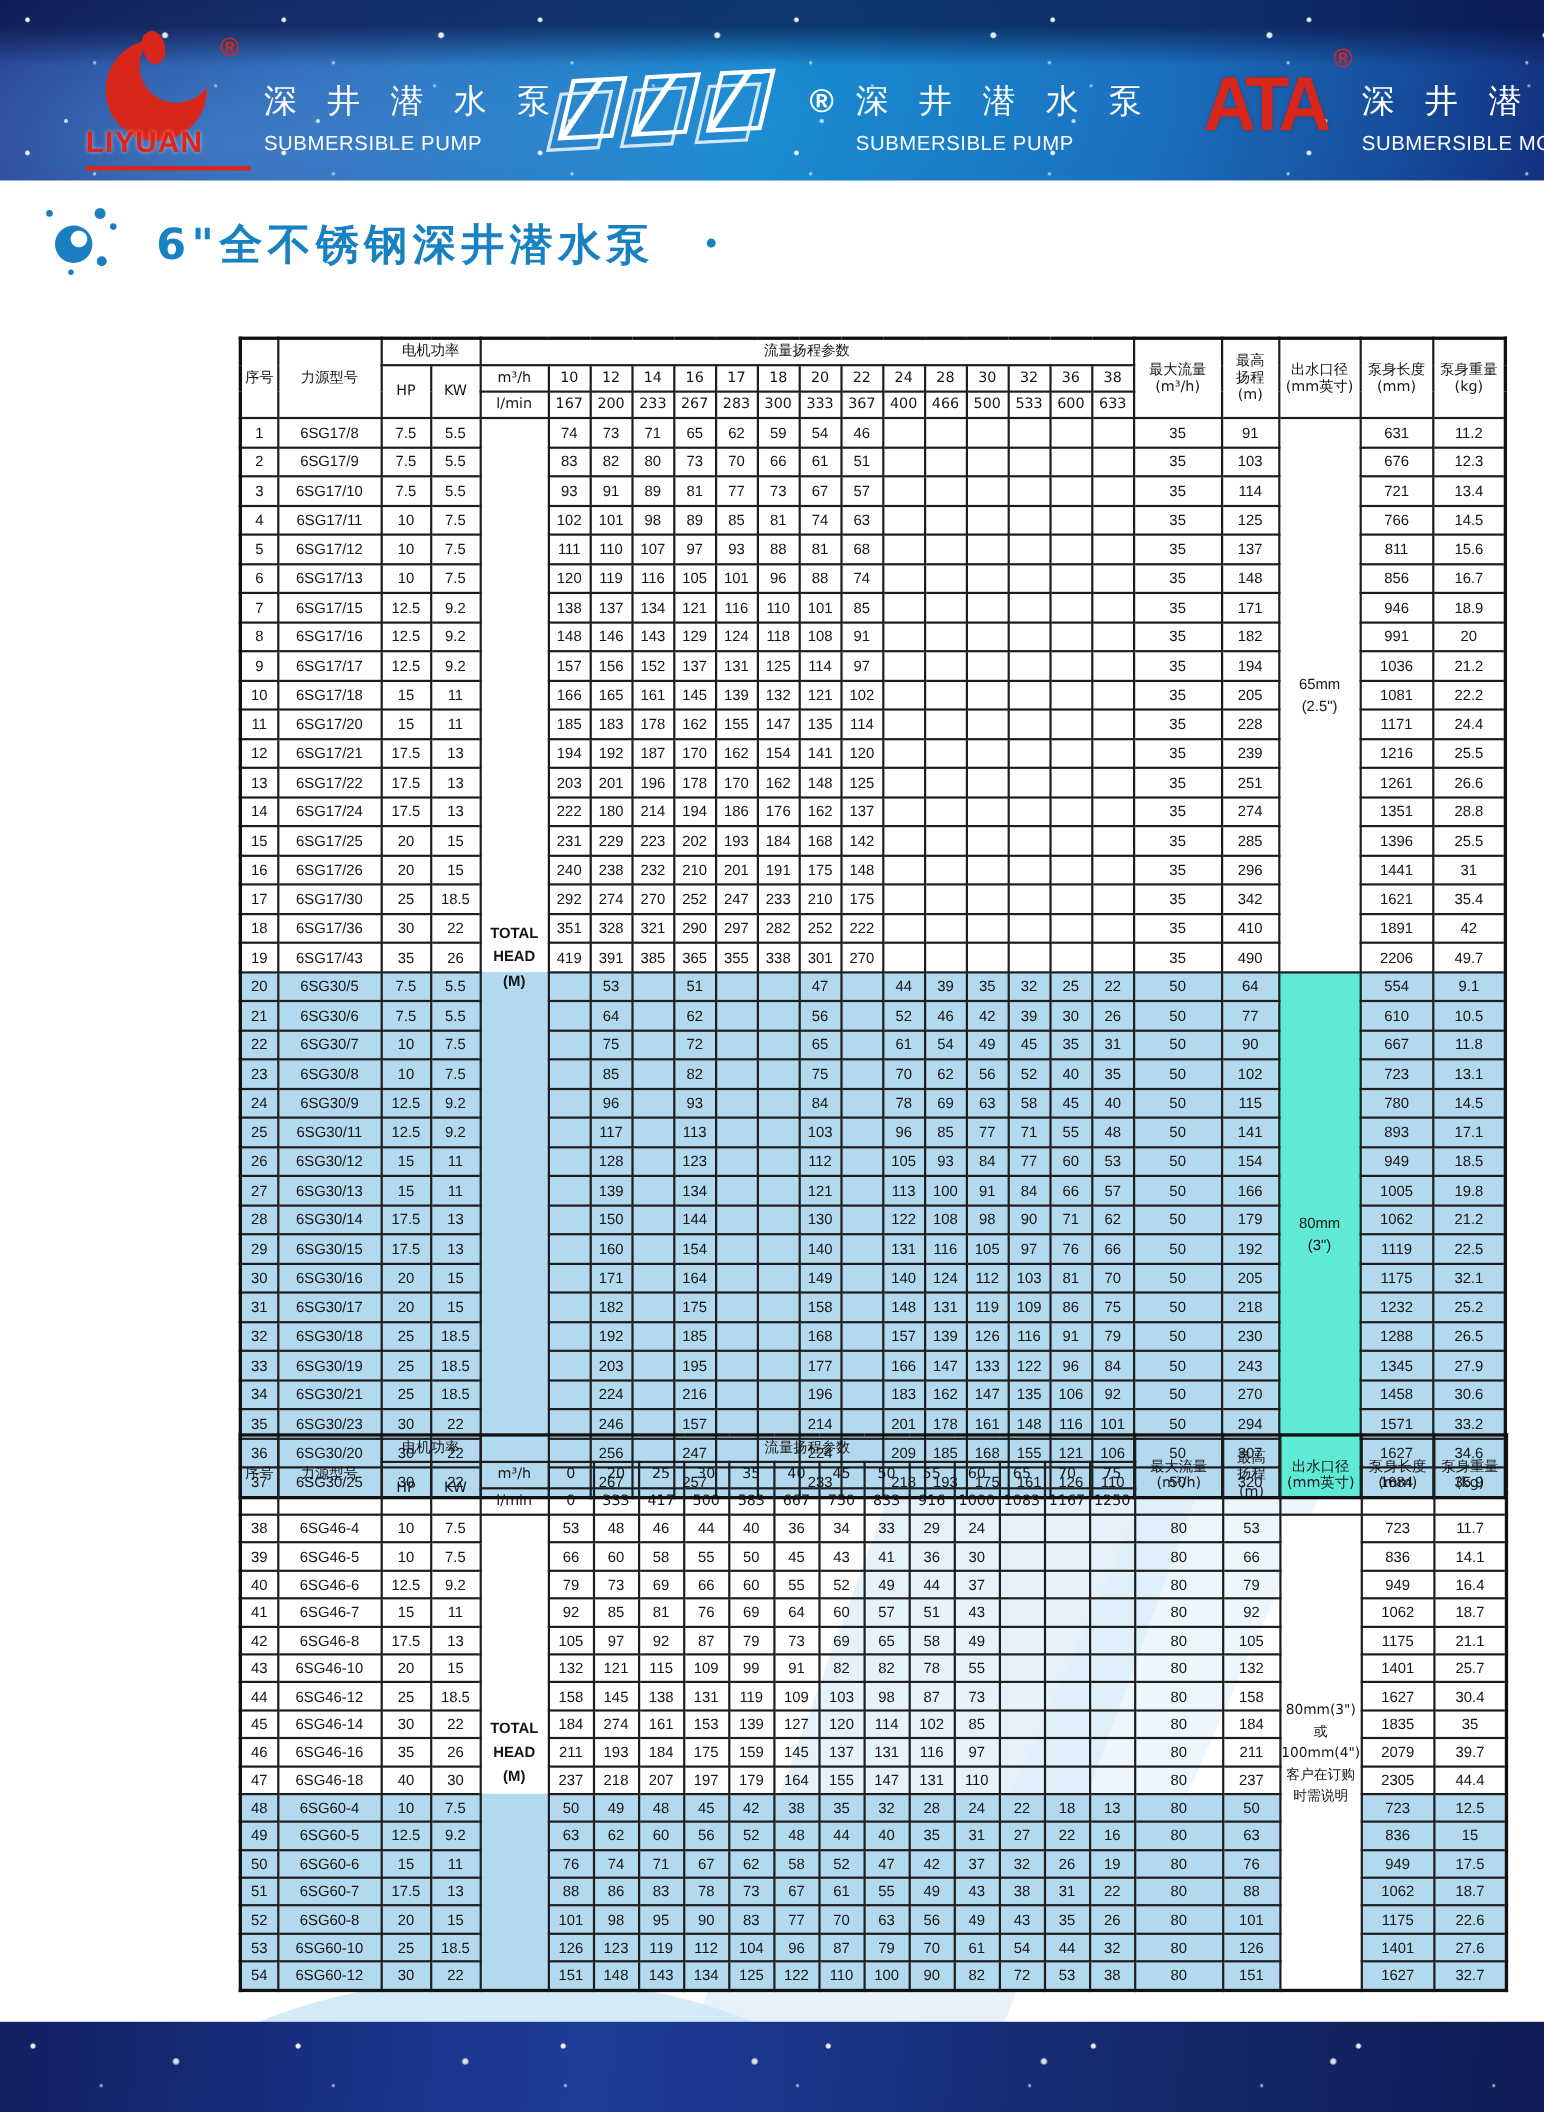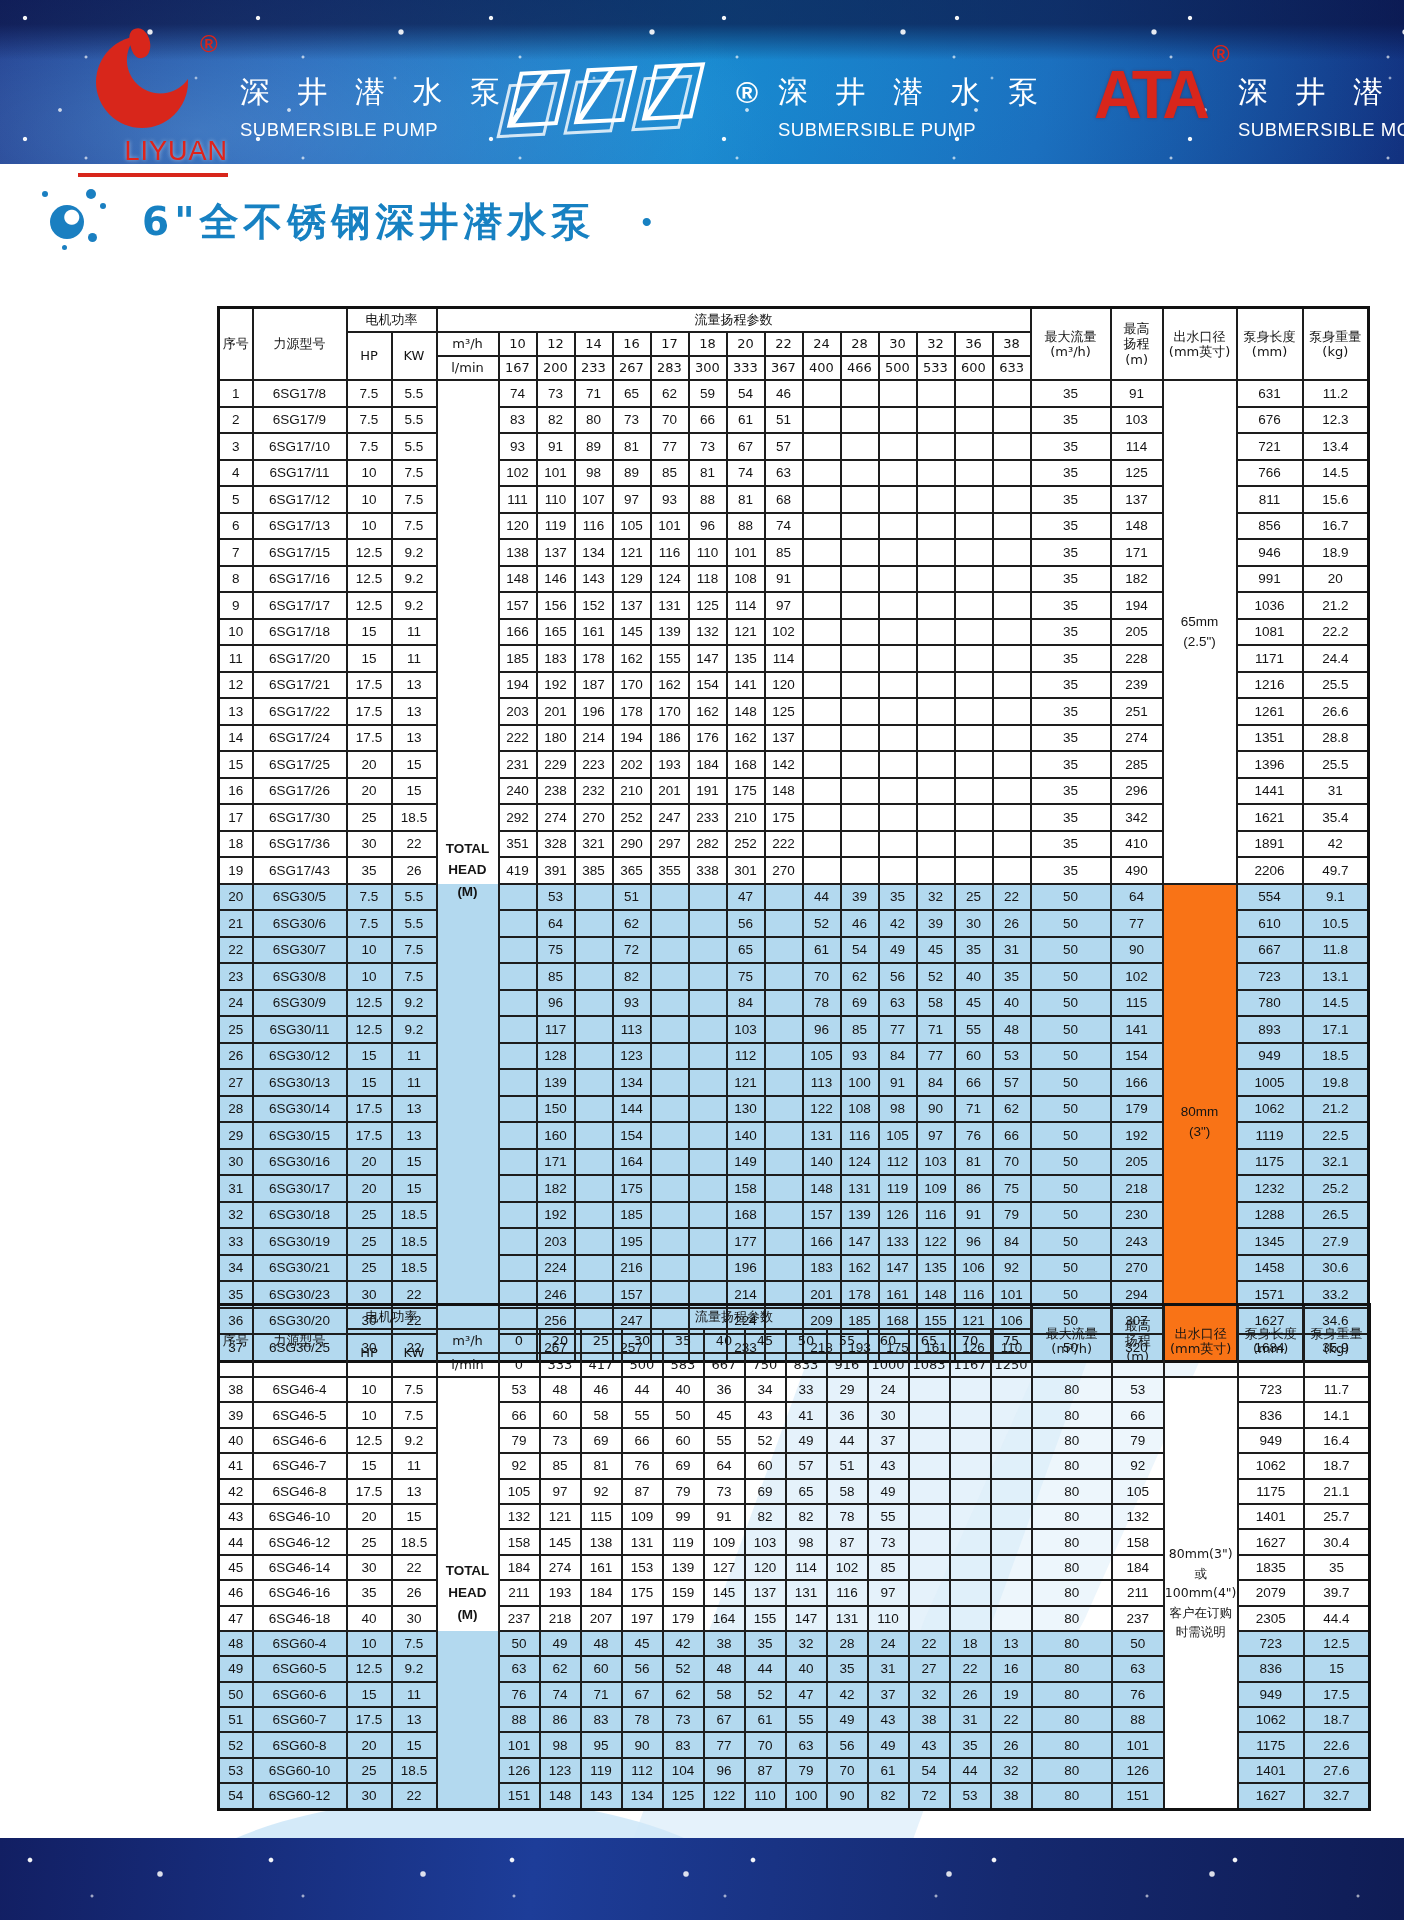--- a/index.html
+++ b/index.html
@@ -23,21 +23,21 @@
   .hero *{box-sizing:border-box;}
   .brandtext{position:absolute;color:#fff;}
   .brandtext .cn{font-size:30px;letter-spacing:9px;white-space:nowrap;font-family:"DejaVu Sans",sans-serif;}
   .brandtext .en{font-size:18.5px;letter-spacing:.5px;margin-top:6px;white-space:nowrap;}
   
   .liyuan{position:absolute;left:78px;top:26px;width:160px;height:136px;}
   .crescent{position:absolute;left:18px;top:10px;width:92px;height:92px;border-radius:50%;
     background:radial-gradient(circle at 70% 26%, rgba(0,0,0,0) 0 33px, #d8261b 34px);}
   .hook{position:absolute;left:52px;top:2px;width:20px;height:30px;background:#d8261b;border-radius:50% 50% 60% 40%;transform:rotate(-18deg);}
   .liyuan .reg{position:absolute;left:122px;top:4px;color:#d8261b;font-size:24px;font-weight:bold;}
-  .liyuan-word{position:absolute;left:0px;top:110px;width:150px;text-align:right;color:#e0231a;font-weight:normal;font-size:27px;letter-spacing:1px;border-bottom:4px solid #d8261b;padding-bottom:6px;text-shadow:0 0 4px rgba(255,255,255,.55);}
+  .liyuan-word{position:absolute;left:0px;top:88px;width:150px;text-align:left;color:#e0231a;font-weight:bold;font-size:27px;letter-spacing:1px;border-bottom:4px solid #d8261b;padding-bottom:6px;text-shadow:0 0 4px rgba(255,255,255,.55);}
   
   .wordmark{position:absolute;left:512px;top:66px;width:220px;height:80px;transform:skewX(-16deg) rotate(-3deg);}
   .wm-box{position:relative;display:inline-block;width:50px;height:56px;border:4px solid #fff;margin-right:12px;background:transparent;}
   .wm-box::after{content:"";position:absolute;left:-12px;top:8px;width:100%;height:100%;border:3px solid rgba(255,255,255,.8);}
   .wm-box::before{content:"";position:absolute;left:8px;top:-4px;width:6px;height:56px;background:#fff;transform:rotate(24deg);}
   .wm-reg{position:absolute;left:736px;top:76px;color:#fff;font-size:30px;font-weight:bold;}
   
   .ata{position:absolute;left:1094px;top:30px;width:140px;height:120px;}
   .ata-word{position:absolute;left:0;top:26px;color:#d8261b;font-weight:900;font-size:66px;letter-spacing:-5px;transform:scaleY(1.05);font-family:"Liberation Sans",sans-serif;text-shadow:0 0 3px rgba(120,0,0,.4);}
   .ata .reg{position:absolute;left:118px;top:10px;color:#d8261b;font-size:24px;font-weight:bold;}
@@ -735,21 +735,21 @@
           <td>47</td>
           <td></td>
           <td>44</td>
           <td>39</td>
           <td>35</td>
           <td>32</td>
           <td>25</td>
           <td>22</td>
           <td>50</td>
           <td>64</td>
-          <td rowspan="18" class="outletcell" style="background: #f97316;">80mm
+          <td rowspan="18" class="outletcell" style="background: #5eead4;">80mm
 (3")</td>
           <td>554</td>
           <td>9.1</td>
         </tr>
         <tr class="blue">
           <td>21</td>
           <td>6SG30/6</td>
           <td>7.5</td>
           <td>5.5</td>
           <td></td>

